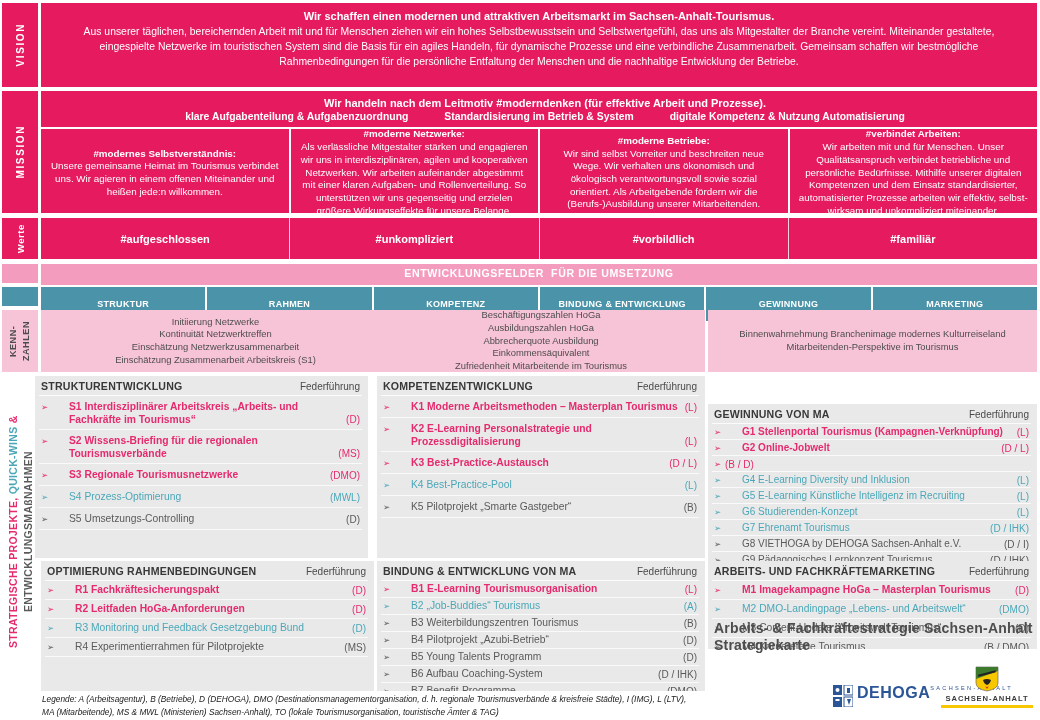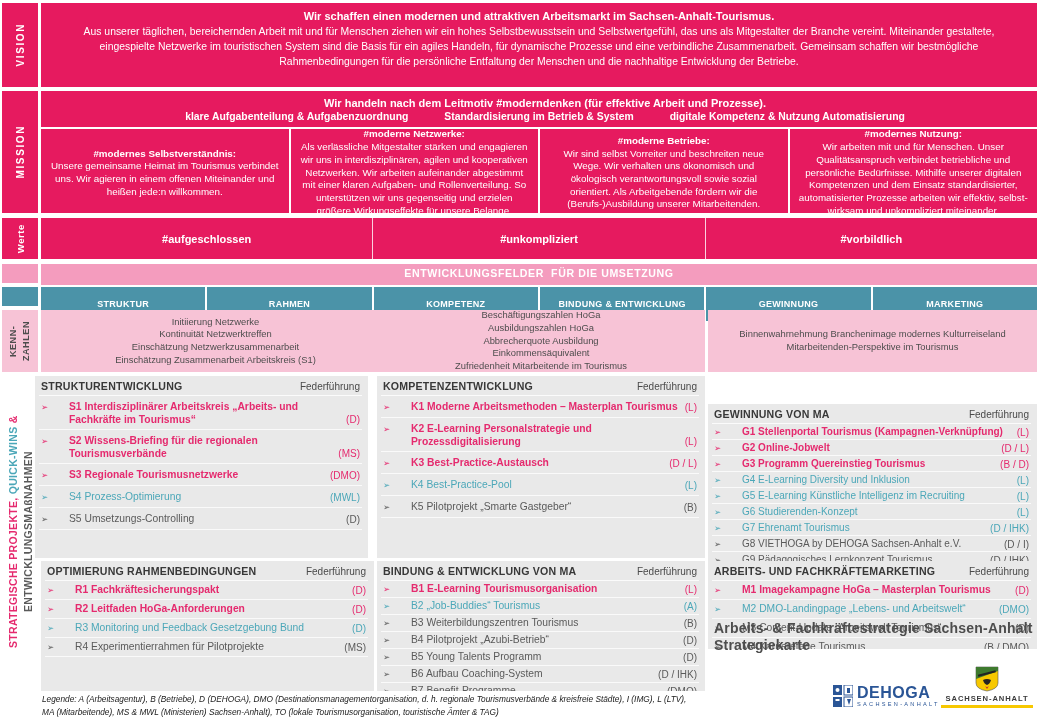--- a/index.html
+++ b/index.html
@@ -72,21 +72,21 @@
          font-weight:bold;font-size:10.5px;letter-spacing:.3px;white-space:nowrap;}
   .vline .p1{color:var(--item-pink);} .vline .p2{color:var(--item-teal);} .vline .p3{color:var(--item-pink);}
   .vline.l2{color:#5a5a5a;}
   
   .legend{position:absolute;left:0;top:691px;width:706px;height:29px;background:#fff;z-index:4;
           box-sizing:border-box;padding:2px 0 0 42px;}
   .legend div{font-style:italic;font-size:8.3px;color:#1a1a1a;line-height:1.55;}
   .f-title{position:absolute;left:714px;top:620px;width:324px;font-weight:bold;font-size:14px;
            color:var(--title-gray);line-height:1.18;letter-spacing:.2px;}
   .logo-dehoga{position:absolute;left:833px;top:685px;display:flex;align-items:flex-start;gap:4px;}
-  .dehoga-text{display:flex;flex-direction:column;line-height:1;}
+  .dehoga-text{display:flex;flex-direction:row;line-height:1;}
   .dehoga-name{color:var(--dehoga-blue);font-weight:bold;font-size:16px;letter-spacing:.5px;}
   .dehoga-sub{color:var(--dehoga-blue);font-size:5.6px;letter-spacing:2.3px;margin-top:1px;}
   .logo-sa{position:absolute;left:938px;top:666px;width:98px;display:flex;flex-direction:column;align-items:center;}
   .sa-name{font-size:7.6px;font-weight:bold;color:#3a3a3a;letter-spacing:.9px;margin-top:2px;}
   .sa-bar{width:92px;height:3px;background:var(--sa-yellow);margin-top:2px;}
 </style>
 </head>
 <body>
 
 <div class="page">
@@ -118,34 +118,35 @@
       </div>
       <div class="m-col">
         <div class="m-col-title">#moderne Netzwerke:</div>
         <div>Als verlässliche Mitgestalter stärken und engagieren wir uns in interdisziplinären, agilen und kooperativen Netzwerken. Wir arbeiten aufeinander abgestimmt mit einer klaren Aufgaben- und Rollenverteilung. So unterstützen wir uns gegenseitig und erzielen größere Wirkungseffekte für unsere Belange.</div>
       </div>
       <div class="m-col">
         <div class="m-col-title">#moderne Betriebe:</div>
         <div>Wir sind selbst Vorreiter und beschreiten neue Wege. Wir verhalten uns ökonomisch und ökologisch verantwortungsvoll sowie sozial orientiert. Als Arbeitgebende fördern wir die (Berufs-)Ausbildung unserer Mitarbeitenden.</div>
       </div>
       <div class="m-col">
-        <div class="m-col-title">#modernes Nutzung:</div>
+        <div class="m-col-title">#verbindet Arbeiten:</div>
         <div>Wir arbeiten mit und für Menschen. Unser Qualitätsanspruch verbindet betriebliche und persönliche Bedürfnisse. Mithilfe unserer digitalen Kompetenzen und dem Einsatz standardisierter, automatisierter Prozesse arbeiten wir effektiv, selbst-wirksam und unkompliziert miteinander.</div>
       </div>
     </div>
   </div>
 
   <div class="stub pink" style="top:218px;height:41px;">
     <span class="vtext" style="letter-spacing:.6px;font-size:9.5px;">Werte</span>
   </div>
   <div class="panel pinkbg" style="top:218px;height:41px;">
     <div class="w-row">
       <div class="w-cell">#aufgeschlossen</div>
       <div class="w-cell">#unkompliziert</div>
       <div class="w-cell">#vorbildlich</div>
+      <div class="w-cell">#familiär</div>
     </div>
   </div>
 
   <div class="stub lpink" style="top:264px;height:19px;"></div>
   <div class="panel banner" style="top:264px;height:21px;">ENTWICKLUNGSFELDER  FÜR DIE UMSETZUNG</div>
 
   <div class="stub tealbg" style="top:287px;height:19px;"></div>
   <div class="panel" style="top:287px;height:34px;">
     <div class="f-row">
       <div class="f-cell">STRUKTUR</div>
@@ -250,21 +251,20 @@
         <span class="itext">G1 Stellenportal Tourismus (Kampagnen-Verknüpfung)</span>
         <span class="lead">(L)</span>
       </div>
       <div class="s-row tone-pink">
         <span class="arrow">➢</span>
         <span class="itext">G2 Online-Jobwelt</span>
         <span class="lead">(D / L)</span>
       </div>
       <div class="s-row tone-pink">
         <span class="arrow">➢</span>
-        <span class="itext">G3 Programm Quereinstieg Tourismus</span>
         <span class="lead">(B / D)</span>
       </div>
       <div class="s-row tone-teal">
         <span class="arrow">➢</span>
         <span class="itext">G4 E-Learning Diversity und Inklusion</span>
         <span class="lead">(L)</span>
       </div>
       <div class="s-row tone-teal">
         <span class="arrow">➢</span>
         <span class="itext">G5 E-Learning Künstliche Intelligenz im Recruiting</span>

